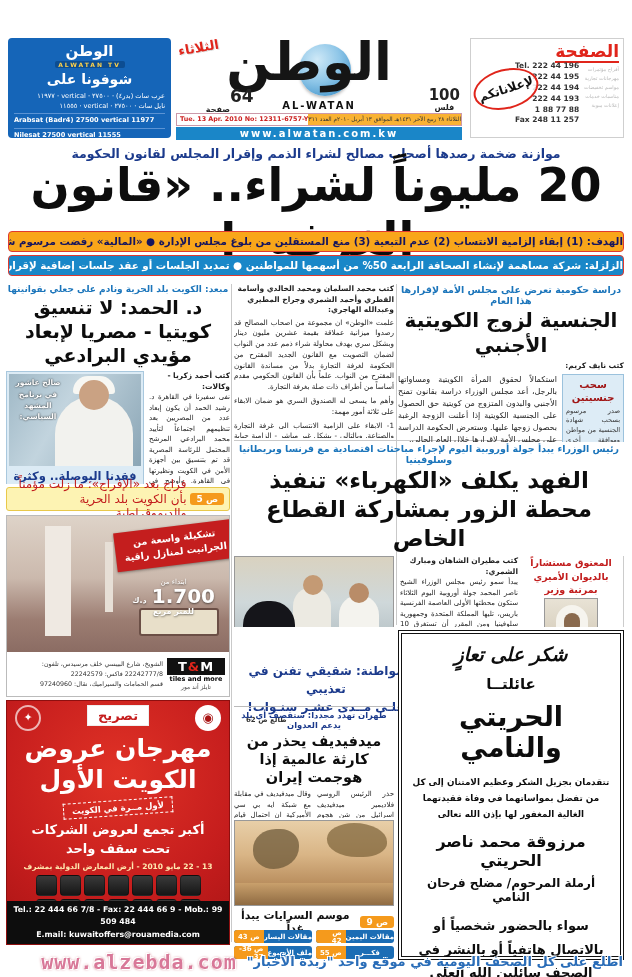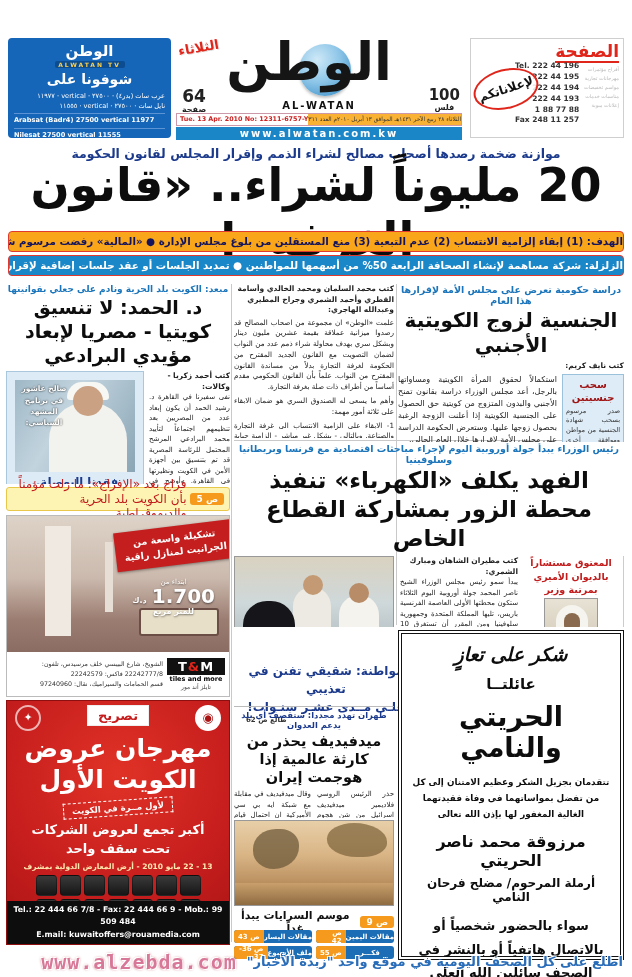--- a/index.html
+++ b/index.html
@@ -12,21 +12,21 @@
   .tvbox .tv-logo { text-align:center; font-weight:bold; font-size:15px; letter-spacing:1px; }
   .tvbox .tv-badge { display:block; margin:1px auto; width:70px; text-align:center; background:#0c4d92; color:#ffd24a; font-size:6px; font-weight:bold; letter-spacing:2px; border-radius:2px; }
   .tvbox .tv-slogan { text-align:center; font-size:14px; font-weight:bold; margin:3px 0 4px; color:#fff; }
   .tvbox .freq { font-size:6.6px; line-height:1.55; white-space:nowrap; }
   .tvbox .freq.en { direction:ltr; text-align:left; border-top:1px solid #5b93d4; margin-top:2px; padding-top:1px; font-weight:bold; }
   .mast { position:absolute; left:176px; top:36px; width:286px; height:104px; }
   .day-ribbon { position:absolute; left:2px; top:4px; color:#e0251b; font-weight:900; font-size:13px; transform:rotate(-10deg); text-shadow:1px 1px 0 #00000022; }
   .globe { position:absolute; left:123px; top:8px; width:52px; height:52px; border-radius:50%; background:radial-gradient(circle at 35% 30%, #cfe9f7 0%, #8ec6e8 45%, #4e9ccf 80%); box-shadow:0 2px 3px rgba(0,0,0,.25); }
   .logo-ar { position:absolute; right:10px; top:-2px; width:100%; text-align:center; font-size:52px; font-weight:900; color:#151515; letter-spacing:-3px; line-height:1.1; }
   .pages-box { position:absolute; left:6px; top:52px; text-align:center; color:#222; }
-  .pages-box .n { font-size:17px; font-weight:bold; line-height:1; }
+  .pages-box .n { font-size:17px; font-weight:bold; line-height:1;margin-left:48px; }
   .pages-box .l { font-size:8px; font-weight:bold; }
   .price-box { position:absolute; right:2px; top:52px; text-align:center; color:#222; }
   .price-box .n { font-size:15px; font-weight:bold; line-height:1; }
   .price-box .l { font-size:8px; font-weight:bold; }
   .logo-en { position:absolute; top:64px; width:100%; text-align:center; font-size:10px; font-weight:bold; letter-spacing:2px; color:#111; }
   .datebar { position:absolute; top:77px; left:0; width:100%; height:13px; display:flex; direction:ltr; border:1px solid #c9a; background:#fff; }
   .datebar .en { flex:0 0 46%; color:#cc2222; font-weight:bold; font-size:6.4px; line-height:11px; padding-left:3px; white-space:nowrap; overflow:hidden; }
   .datebar .ar { flex:1; background:#f9b233; color:#333; font-size:5.8px; line-height:11px; text-align:center; white-space:nowrap; overflow:hidden; direction:rtl; }
   .urlbar { position:absolute; top:91px; left:0; width:100%; height:13px; background:#1a86c8; color:#fff; font-weight:bold; font-size:10px; text-align:center; line-height:13px; letter-spacing:2px; direction:ltr; }
   .safha { position:absolute; left:470px; top:38px; width:154px; height:100px; border:1px solid #cfcfcf; background:#fff; overflow:hidden; }
@@ -61,21 +61,21 @@
   .nat-inset { flex:0 0 62px; background:#ddecf6; border:1px solid #9bc2dd; padding:3px; text-align:center; }
   .nat-inset .t { color:#a01616; font-weight:900; font-size:10px; line-height:1.3; margin-bottom:3px; }
   .nat-inset .b { font-size:6.6px; color:#333; text-align:justify; line-height:1.5; }
 
   
   .art-hamad { position:absolute; left:6px; top:284px; width:224px; height:200px; overflow:hidden; }
   .art-hamad .kicker { color:#1b75bb; font-size:9px; }
   .art-hamad .headline { font-size:19px; margin:2px 0 4px; }
   .hamad-flex { display:flex; gap:5px; }
   .hamad-body { flex:1; }
-  .hamad-photo { flex:0 0 138px; background:#dcebf5; border:1px solid #a9c8de; padding:8px; }
+  .hamad-photo { flex:0 0 138px; background:#dcebf5; border:1px solid #a9c8de; padding:2px; }
   .photo-ashour { position:relative; height:92px; background:linear-gradient(120deg,#9fb8c6 0%, #c2d4de 40%, #8aa5b5 100%); overflow:hidden; }
   .photo-ashour .fig { position:absolute; right:8px; bottom:-8px; width:78px; height:78px; background:#f2f2ee; border-radius:38px 38px 0 0; }
   .photo-ashour .head { position:absolute; right:32px; top:6px; width:30px; height:30px; background:#caa283; border-radius:50%; }
   .photo-ashour .ghutra { position:absolute; right:26px; top:2px; width:42px; height:18px; background:#f7f7f3; border-radius:20px 20px 4px 4px; }
   .ashour-over { position:absolute; left:3px; top:3px; width:52px; color:#ffffff; font-size:7.5px; font-weight:bold; text-align:center; line-height:1.5; text-shadow:0 0 2px #000; }
   .ashour-caption { color:#1b3a8c; font-weight:900; font-size:11.5px; text-align:center; line-height:1.45; margin-top:2px; }
   .ystrip { position:absolute; left:6px; top:487px; width:224px; height:24px; background:#fdf3b3; border:1px solid #e8c84a; border-radius:3px; display:flex; align-items:center; gap:4px; padding:0 5px; }
   .ystrip .txt { flex:1; color:#c21d1d; font-size:12px; font-weight:400; text-align:right; line-height:1.2; }
   .pg-badge { background:#f59a1c; color:#fff; font-size:9px; font-weight:bold; border-radius:3px; padding:1px 6px; white-space:nowrap; }
 

